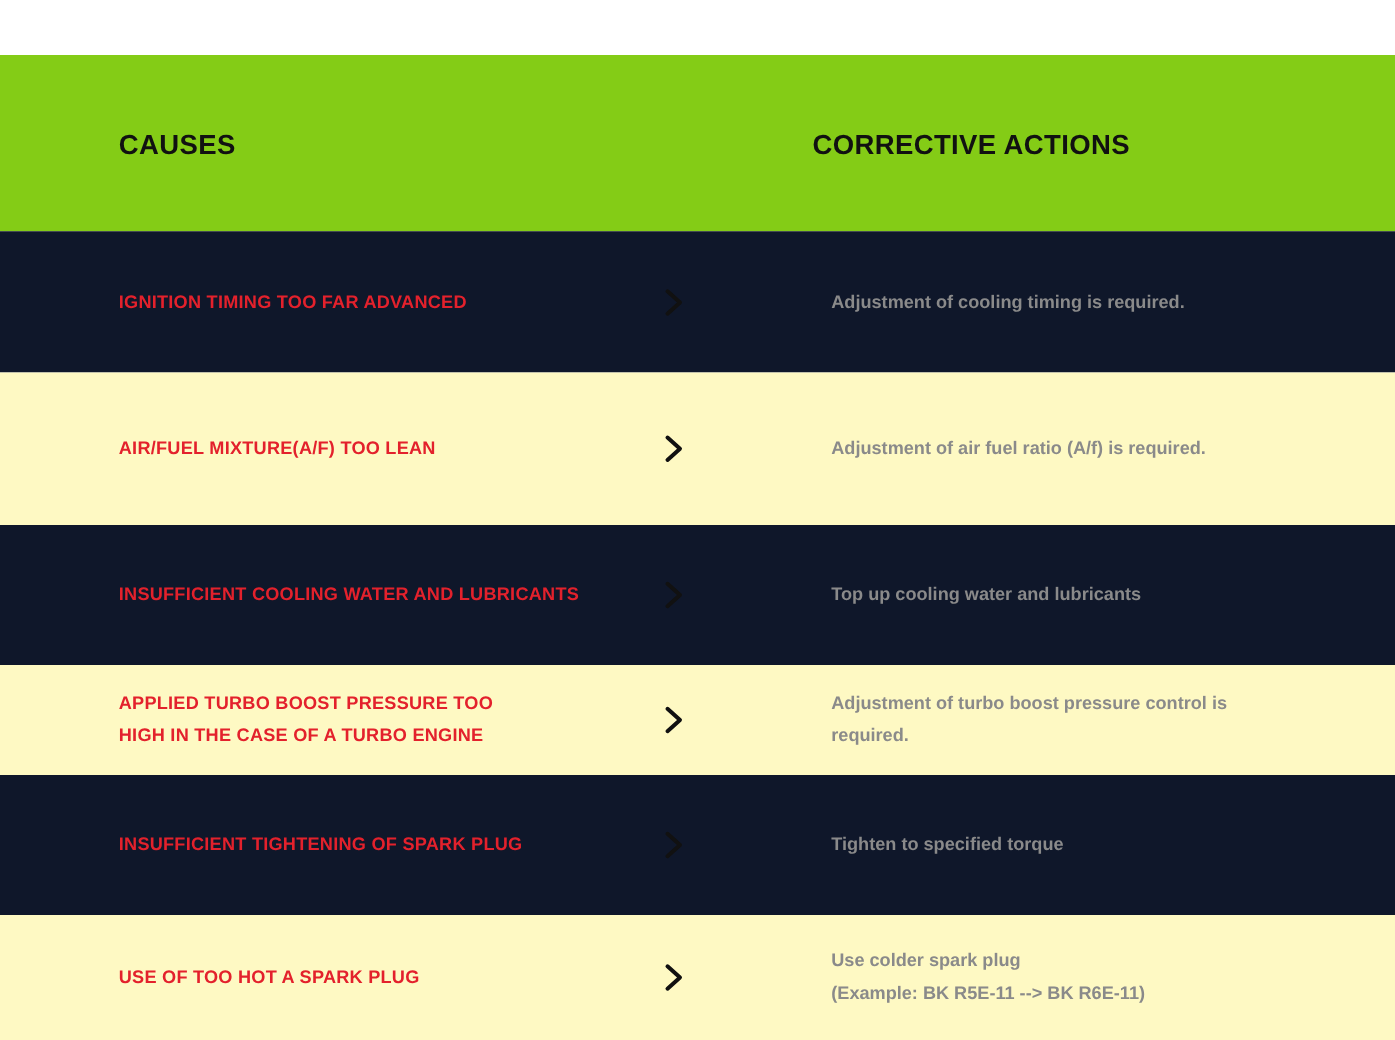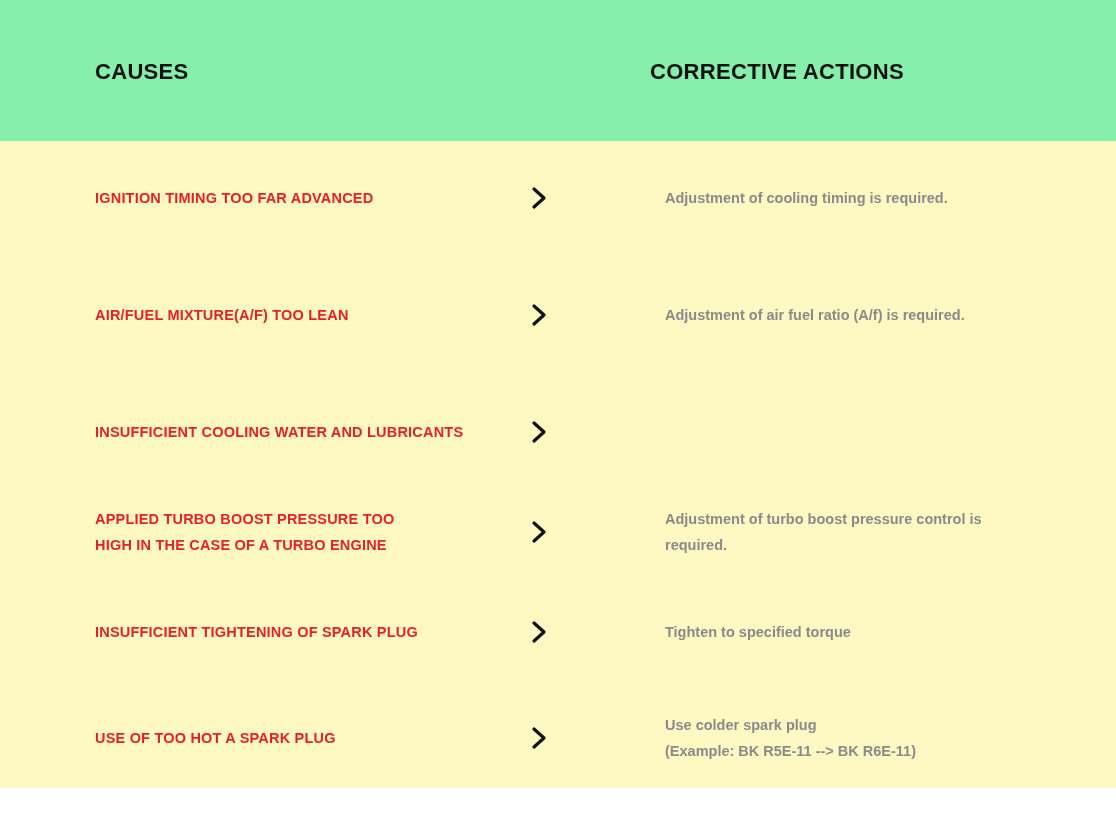--- a/index.html
+++ b/index.html
@@ -2,33 +2,33 @@
 <html><head>
 <meta charset="utf-8">
 <style>
   html, body { margin: 0; padding: 0; }
   body {
     width: 1116px; height: 832px; overflow: hidden;
     background: #ffffff;
     font-family: "Liberation Sans", "DejaVu Sans", sans-serif;
   }
   .header {
-    position: relative; height: 141px; background: #86efac;
+    position: relative; height: 141px; background: #84cc16; margin-top: 44px;
   }
   .header h2 {
     position: absolute; top: 59px; margin: 0;
     font-size: 22px; font-weight: 700; color: #111111;
     letter-spacing: 0.3px;
   }
   .h-causes { left: 95px; }
   .h-actions { left: 650px; }
   .row {
     position: relative; display: flex; align-items: center;
   }
-  .row.gray { background: #fef9c3; }
+  .row.gray { background: #0f172a; }
   .row.white { background: #fef9c3; }
   .cause {
     position: absolute; left: 95px; width: 400px;
     font-size: 14.5px; font-weight: 700; color: #e3212c;
     line-height: 26px; letter-spacing: 0.2px;
     white-space: pre-line;
   }
   .chev {
     position: absolute; left: 530px; width: 20px; height: 24px;
   }
@@ -61,20 +61,21 @@
       <polyline points="4,3 14,12 4,21" fill="none" stroke="#111" stroke-width="3.2" stroke-linecap="round" stroke-linejoin="round"></polyline>
     </svg>
   <div class="action">Adjustment of air fuel ratio (A/f) is required.</div>
 </div>
 
 <div class="row gray" style="height:112px">
   <div class="cause">INSUFFICIENT COOLING WATER AND LUBRICANTS</div>
   <svg class="chev" viewBox="0 0 20 24">
       <polyline points="4,3 14,12 4,21" fill="none" stroke="#111" stroke-width="3.2" stroke-linecap="round" stroke-linejoin="round"></polyline>
     </svg>
+  <div class="action">Top up cooling water and lubricants</div>
 </div>
 
 <div class="row white" style="height:88px">
   <div class="cause">APPLIED TURBO BOOST PRESSURE TOO
 HIGH IN THE  CASE OF A TURBO ENGINE</div>
   <svg class="chev" viewBox="0 0 20 24">
       <polyline points="4,3 14,12 4,21" fill="none" stroke="#111" stroke-width="3.2" stroke-linecap="round" stroke-linejoin="round"></polyline>
     </svg>
   <div class="action">Adjustment of turbo boost pressure control is
 required.</div>

